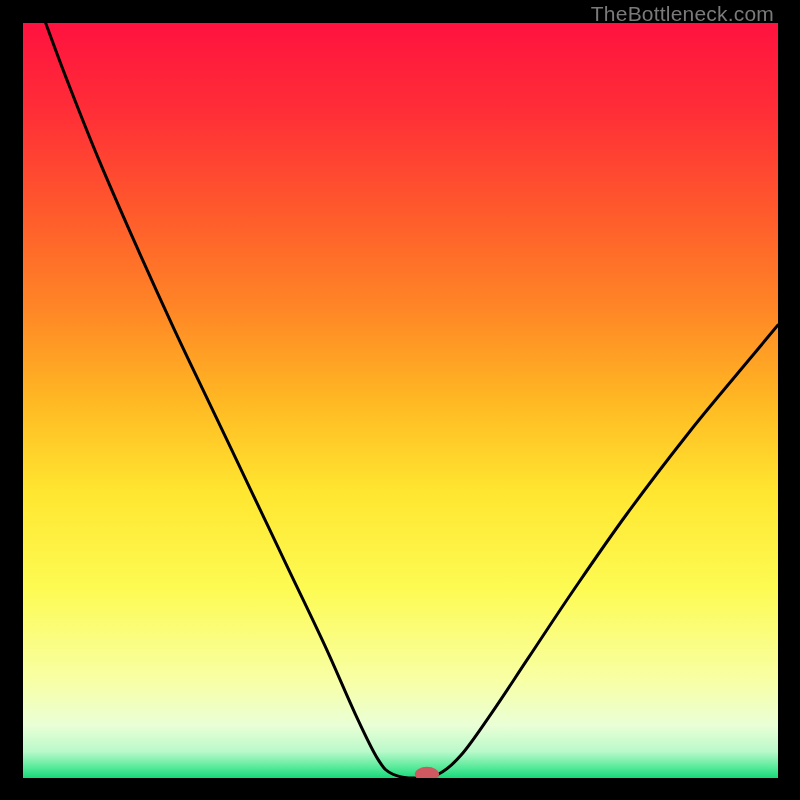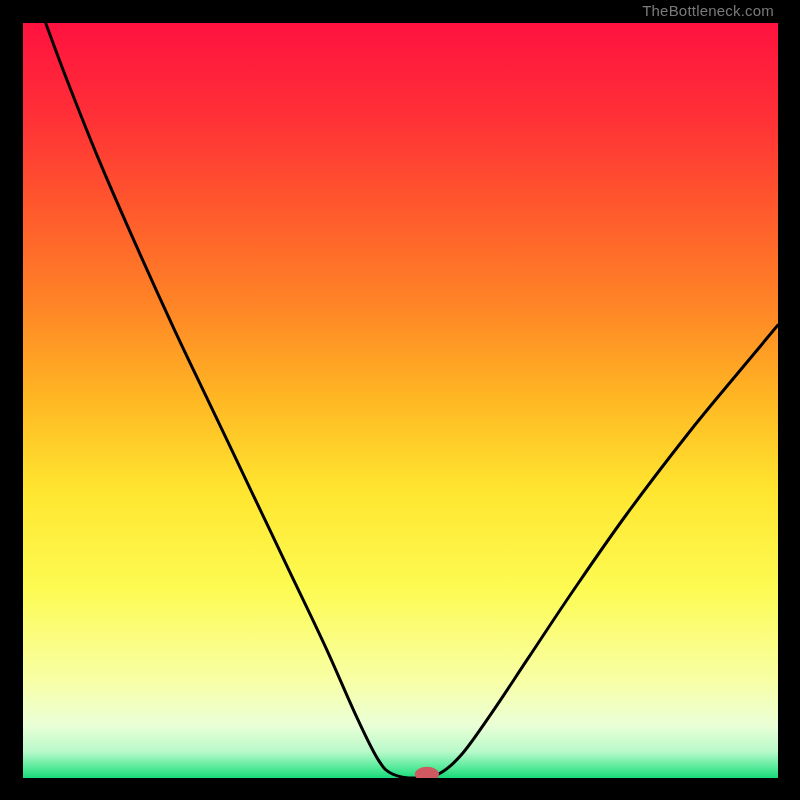--- a/index.html
+++ b/index.html
@@ -16,21 +16,21 @@
     top: 23px;
     width: 755px;
     height: 755px;
     background: #000;
   }
   .watermark {
     position: absolute;
     top: 2px;
     right: 26px;
     font-family: Arial, Helvetica, sans-serif;
-    font-size: 15px;
+    font-size: 21px;
     color: #7a7a7a;
     letter-spacing: 0.2px;
   }
   svg {
     display: block;
   }
 </style>
 </head>
 <body>
 

